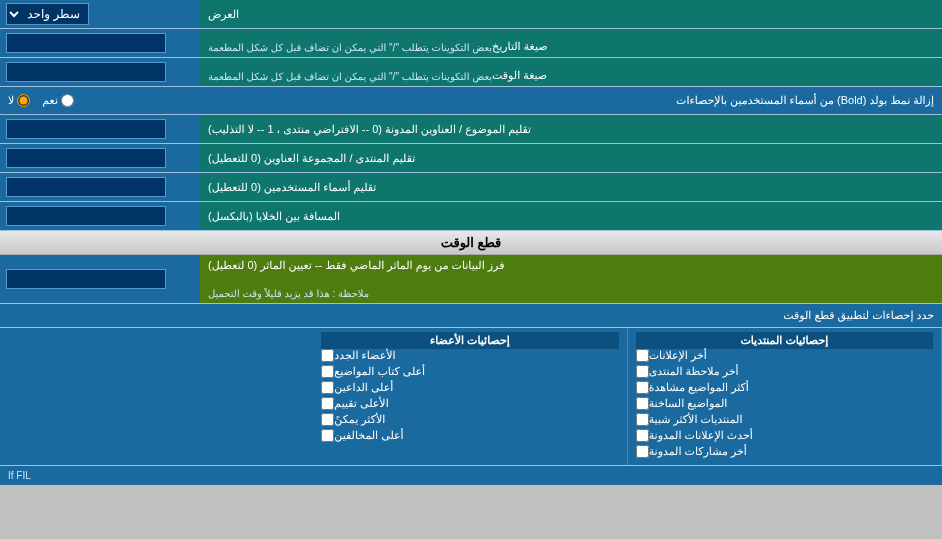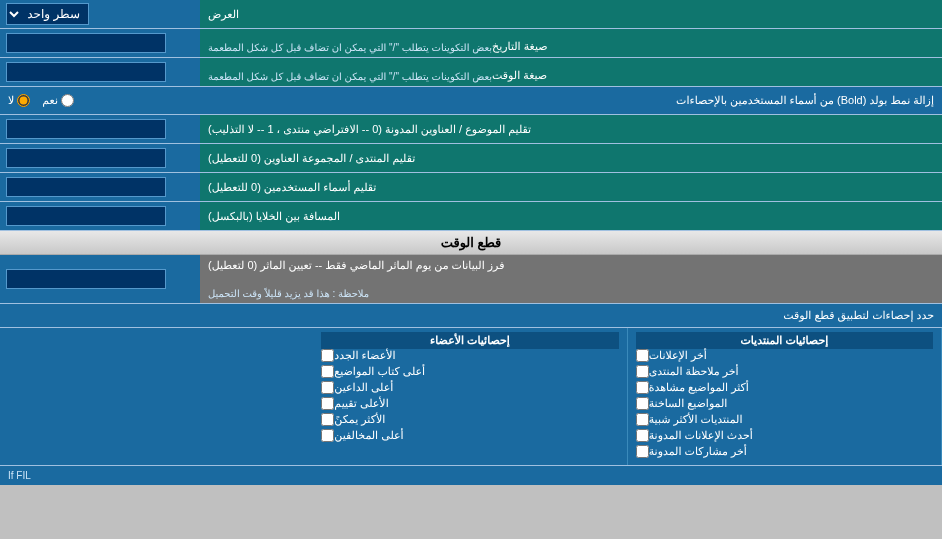--- a/index.html
+++ b/index.html
@@ -140,21 +140,21 @@
     .check-item input[type="checkbox"] {
       accent-color: #ffaa00;
     }
     .time-cutoff-row {
       display: flex;
       align-items: stretch;
       border-bottom: 1px solid #a0c0e0;
     }
     .time-cutoff-label {
       flex: 1;
-      background: #737373;
+      background: #4d7c0f;
       color: #fff;
       padding: 4px 8px;
       display: flex;
       flex-direction: column;
       align-items: flex-end;
       justify-content: center;
       font-size: 11px;
       min-height: 40px;
     }
     .time-cutoff-label .sub {

